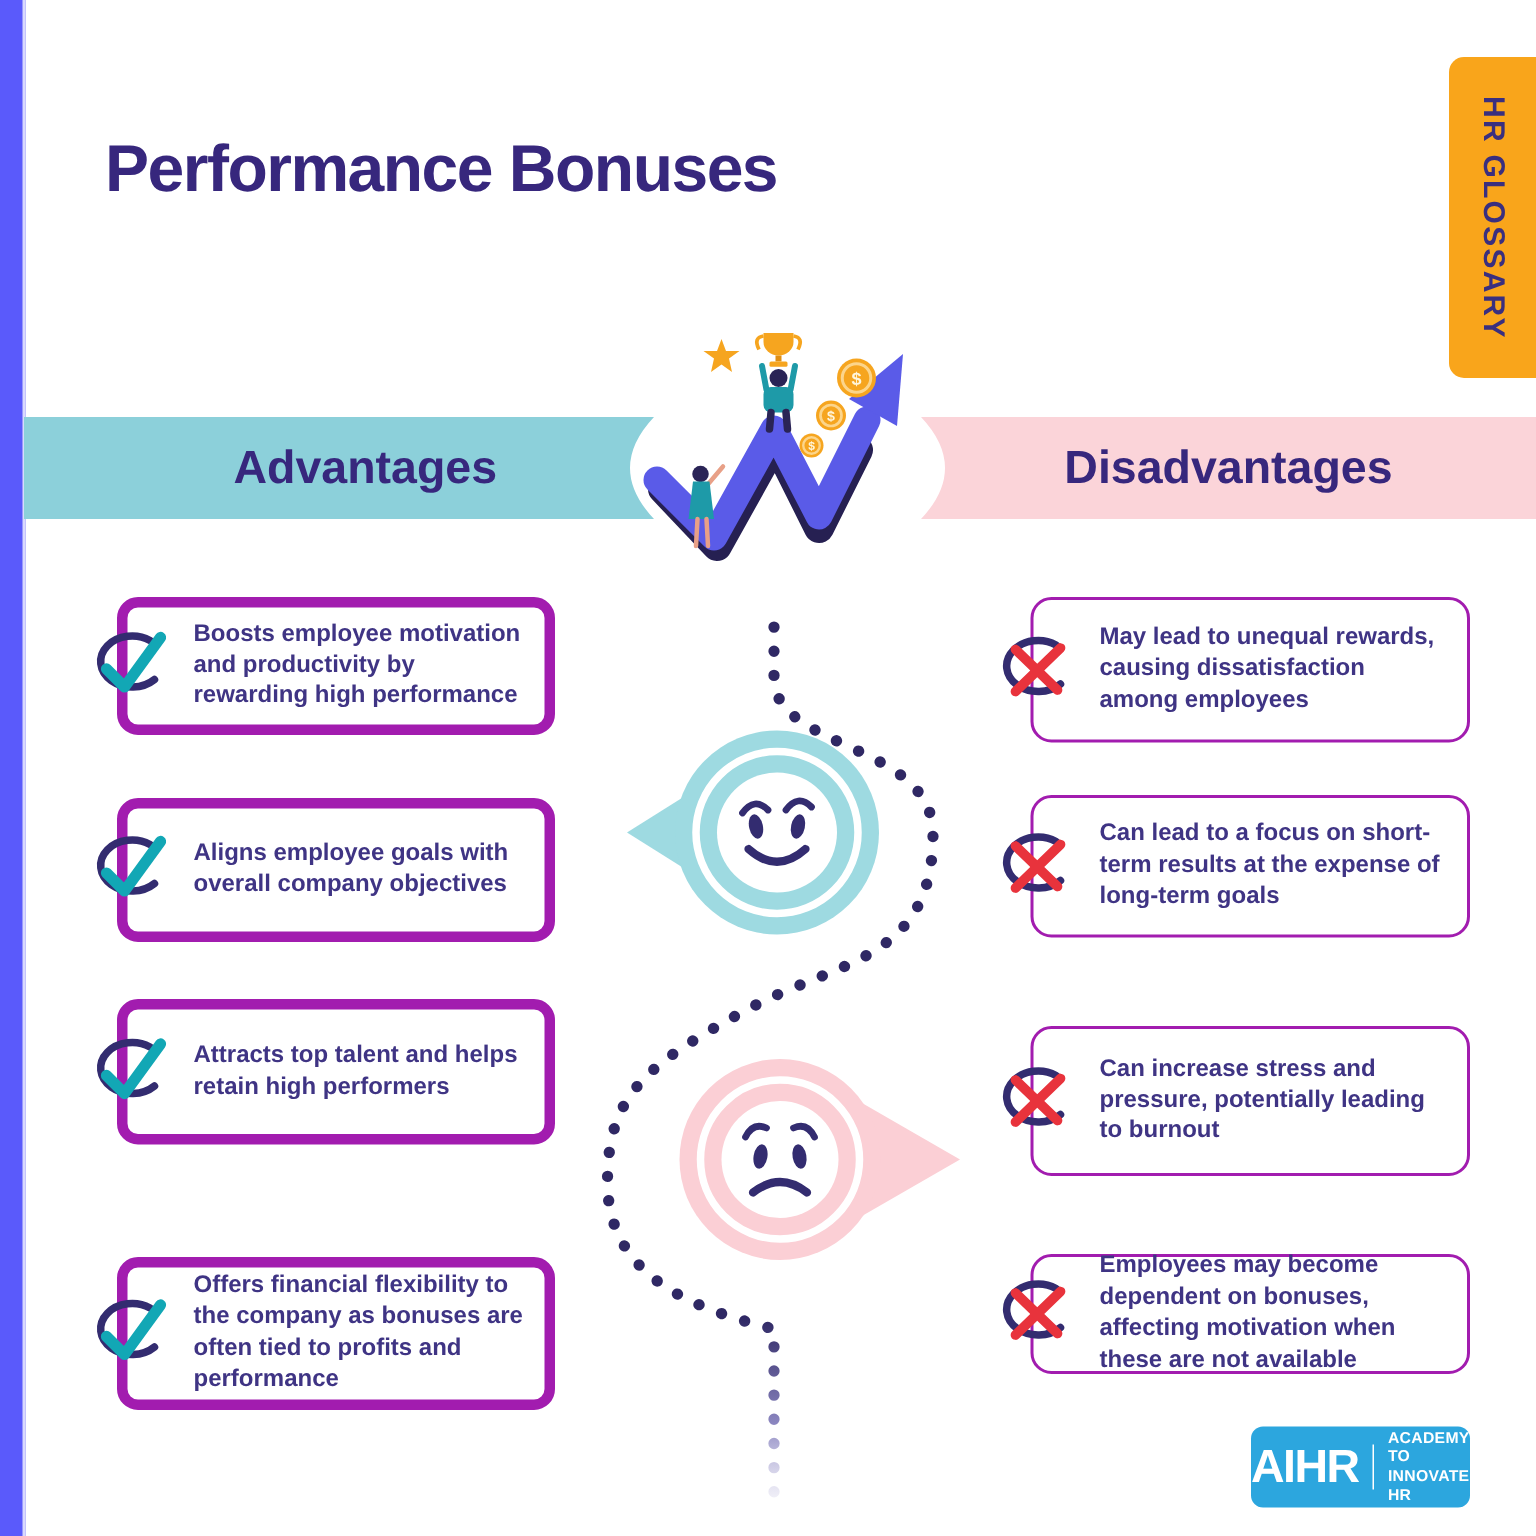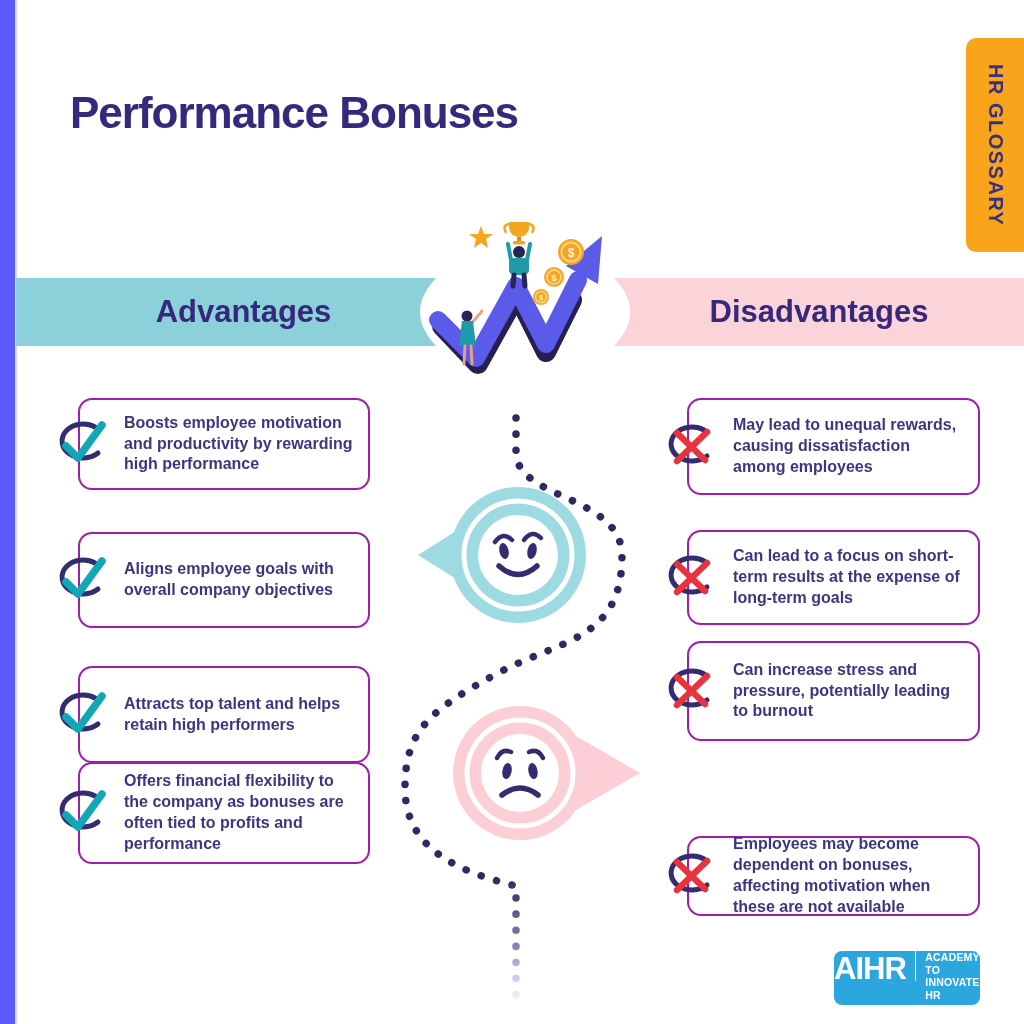--- a/index.html
+++ b/index.html
@@ -10,31 +10,31 @@
   .stripe{position:absolute;left:0;top:0;width:15px;height:1024px;background:#5A5AFB;border-right:2px solid #D9D9FE;}
   .title{position:absolute;left:70px;top:88px;margin:0;font-size:44px;font-weight:bold;color:#37277D;letter-spacing:-1px;}
   .hr-tag{position:absolute;left:966px;top:38px;width:58px;height:214px;background:#F9A51B;border-radius:10px 0 0 10px;display:flex;align-items:center;justify-content:center;}
   .hr-tag span{writing-mode:vertical-rl;font-weight:bold;font-size:20px;letter-spacing:1.5px;color:#3A2F7F;white-space:nowrap;}
   .banner{position:absolute;top:278px;height:68px;}
   .banner svg{position:absolute;left:0;top:0;}
   .banner .label{position:absolute;left:0;top:0;width:100%;height:100%;display:flex;align-items:center;justify-content:center;font-size:31px;font-weight:bold;color:#37277D;}
   #banner-adv{left:16px;width:420px;padding-left:35px;}
   #banner-dis{left:614px;width:410px;}
   .card{position:absolute;background:#fff;border-radius:14px;display:flex;align-items:center;padding:8px 12px 8px 44px;box-sizing:border-box;font-size:16px;font-weight:bold;color:#3F3484;line-height:1.3;}
-  .card.adv{border:2px solid #a21caf;left:78px;width:292px;}
+  .card.adv{border:7px solid #a21caf;left:78px;width:292px;}
   .card.dis{border:2px solid #a21caf;left:687px;width:293px;}
   .card .marker{position:absolute;left:-27px;top:50%;transform:translateY(-50%);width:58px;height:52px;}
-  .adv1{top:398px;height:92px}.adv2{top:532px;height:96px}.adv3{top:666px;height:97px}.adv4{top:762px;height:102px}
-  .dis1{top:398px;height:97px}.dis2{top:530px;height:95px}.dis3{top:641px;height:100px}.dis4{top:836px;height:80px}
+  .adv1{top:398px;height:92px}.adv2{top:532px;height:96px}.adv3{top:666px;height:97px}.adv4{top:838px;height:102px}
+  .dis1{top:398px;height:97px}.dis2{top:530px;height:95px}.dis3{top:684px;height:100px}.dis4{top:836px;height:80px}
   .illu{position:absolute;left:424px;top:222px;z-index:3;}
   .dots{position:absolute;left:380px;top:408px;z-index:1;}
   .pin{position:absolute;z-index:2;}
   #pin-happy{left:408px;top:482px;}
   #pin-sad{left:425px;top:700px;}
-  .logo{position:absolute;left:834px;top:951px;width:146px;height:54px;background:#2CA6DE;border-radius:8px;display:flex;justify-content:center;gap:9px;}
+  .logo{position:absolute;left:834px;top:951px;width:146px;height:54px;background:#2CA6DE;border-radius:8px;display:flex;align-items:center;justify-content:center;gap:9px;}
   .logo .brand{font-size:31px;font-weight:bold;color:#fff;letter-spacing:-1px;}
   .logo .div{width:2px;height:30px;background:#fff;}
   .logo .tag{font-size:10.5px;font-weight:bold;color:#fff;line-height:1.2;letter-spacing:.2px;}
 </style>
 </head>
 <body>
 
 <div class="stripe"></div>
 
 <h1 class="title">Performance Bonuses</h1>

